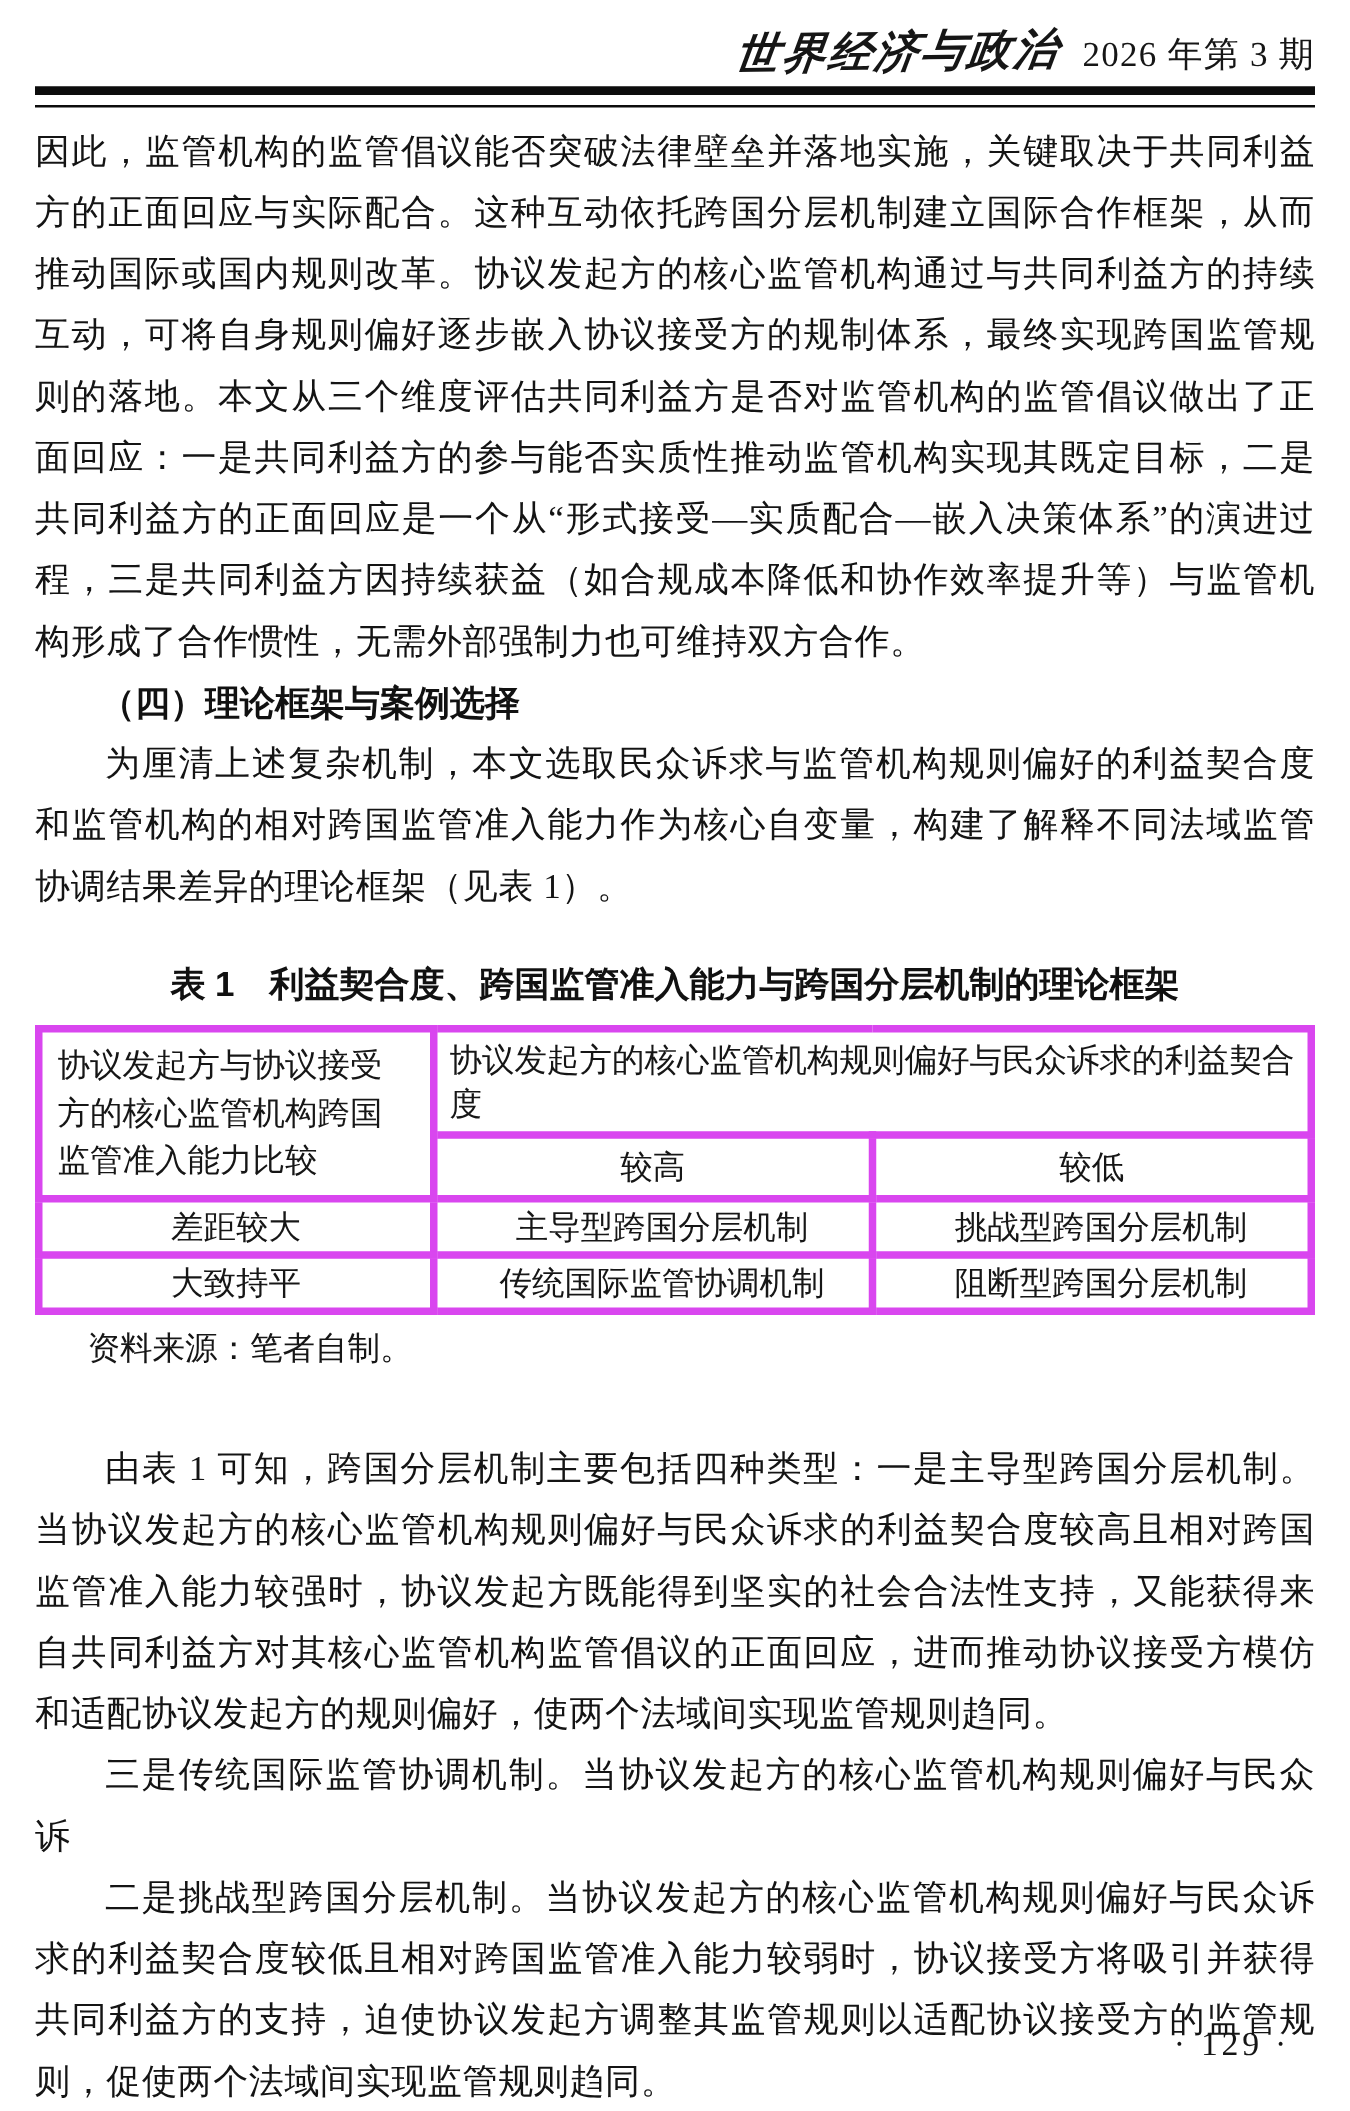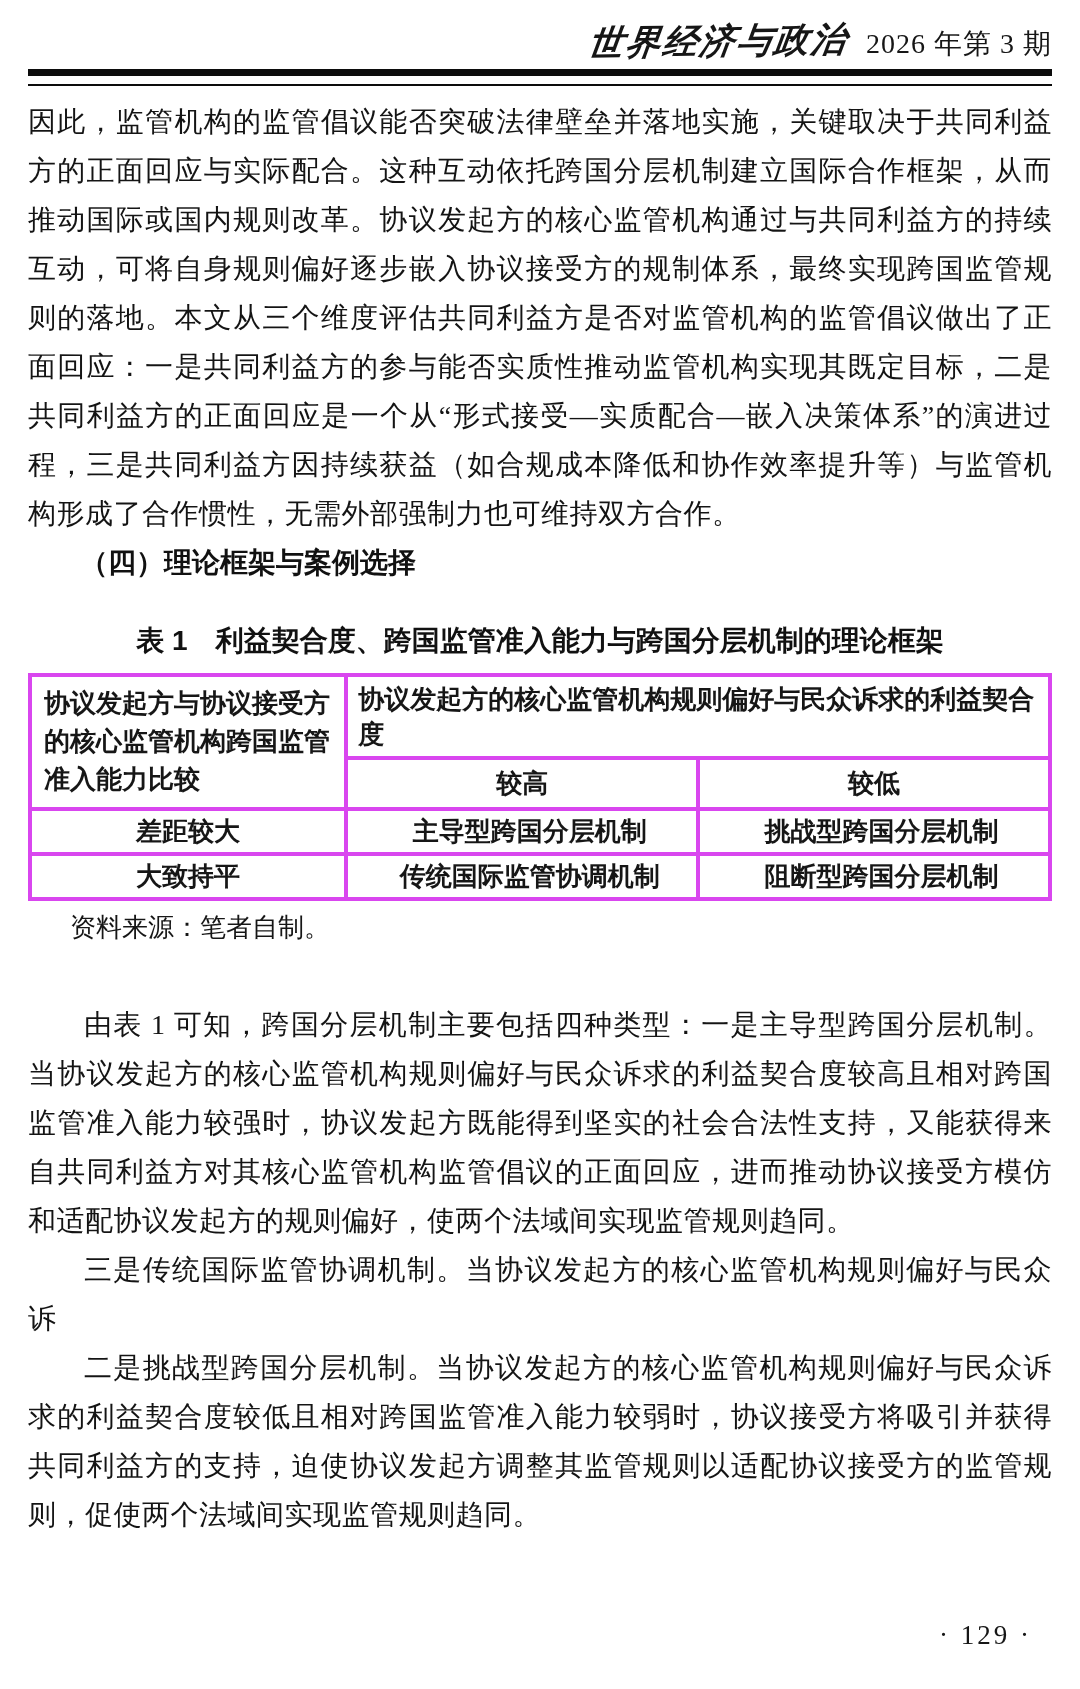--- a/index.html
+++ b/index.html
@@ -86,22 +86,22 @@
     color: #111;
   }
   table.framework {
     width: 100%;
     border-collapse: collapse;
     table-layout: fixed;
     font-size: 26px;
     color: #161616;
   }
   table.framework td, table.framework th {
-    border: 4px solid #d946ef;
-    font-weight: bold;
+    border: 6px solid #d946ef;
+    font-weight: normal;
     box-sizing: border-box;
   }
   .corner-cell {
     width: 31%;
     text-align: left;
     vertical-align: middle;
     padding: 8px 12px;
     line-height 38px;
     line-height: 38px;
   }
@@ -157,20 +157,21 @@
   </div>
   <div class="rule-thick"></div>
   <div class="rule-thin"></div>
 
   <div class="content">
 
     <p class="para">因此，监管机构的监管倡议能否突破法律壁垒并落地实施，关键取决于共同利益方的正面回应与实际配合。这种互动依托跨国分层机制建立国际合作框架，从而推动国际或国内规则改革。协议发起方的核心监管机构通过与共同利益方的持续互动，可将自身规则偏好逐步嵌入协议接受方的规制体系，最终实现跨国监管规则的落地。本文从三个维度评估共同利益方是否对监管机构的监管倡议做出了正面回应：一是共同利益方的参与能否实质性推动监管机构实现其既定目标，二是共同利益方的正面回应是一个从“形式接受—实质配合—嵌入决策体系”的演进过程，三是共同利益方因持续获益（如合规成本降低和协作效率提升等）与监管机构形成了合作惯性，无需外部强制力也可维持双方合作。</p>
 
     <h3 class="section-heading">（四）理论框架与案例选择</h3>
 
+    <p class="para indent">为厘清上述复杂机制，本文选取民众诉求与监管机构规则偏好的利益契合度和监管机构的相对跨国监管准入能力作为核心自变量，构建了解释不同法域监管协调结果差异的理论框架（见表 1）。</p>
 
     <div class="table-caption">表 1　利益契合度、跨国监管准入能力与跨国分层机制的理论框架</div>
 
     <table class="framework">
       <tbody>
         <tr>
           <td class="corner-cell" rowspan="2">协议发起方与协议接受方的核心监管机构跨国监管准入能力比较</td>
           <td class="span-header" colspan="2">协议发起方的核心监管机构规则偏好与民众诉求的利益契合度</td>
         </tr>
         <tr>

